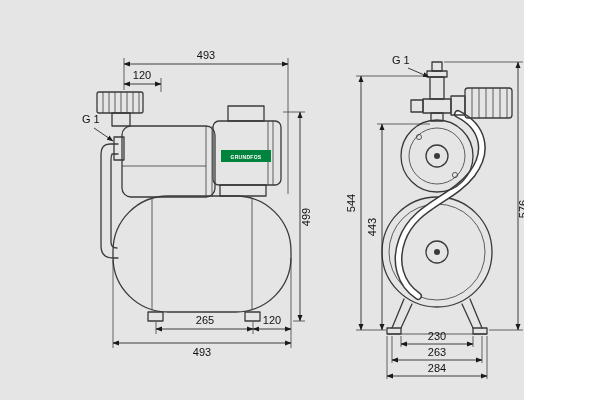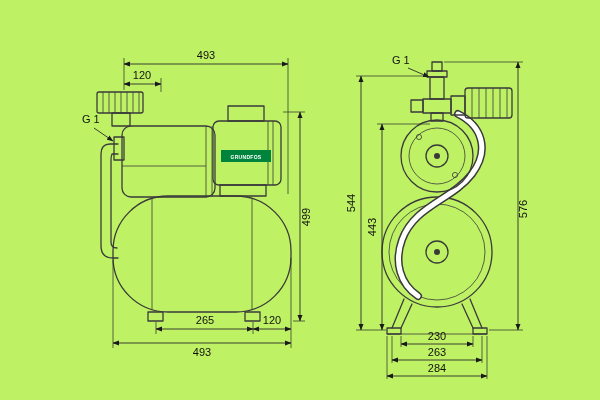--- a/index.html
+++ b/index.html
@@ -1,20 +1,20 @@
 <!DOCTYPE html>
 <html><head>
 <meta charset="utf-8">
 <style>
   html,body{margin:0;padding:0}
   body{
     width:600px;height:400px;background:#ffffff;
     font-family:"Liberation Sans","DejaVu Sans",sans-serif;
   }
-  .canvas{position:relative;width:600px;height:400px;background:#bef264;overflow:hidden}
+  .canvas{position:relative;width:524px;height:400px;background:#e5e5e5;overflow:hidden}
   svg{display:block}
   .obj{stroke:#3a3a3a;stroke-width:1.3;fill:none;stroke-linejoin:round;stroke-linecap:round}
   .obj-thin{stroke:#3a3a3a;stroke-width:0.8;fill:none;stroke-linejoin:round}
   .dim{stroke:#2a2a2a;stroke-width:0.9;fill:none}
   .ext{stroke:#2a2a2a;stroke-width:0.7;fill:none}
   .dim-text{font-family:"Liberation Sans","DejaVu Sans",sans-serif;font-size:11px;fill:#111}
   .brand-text{font-family:"Liberation Sans","DejaVu Sans",sans-serif;font-size:5px;font-weight:bold;fill:#fff;letter-spacing:.3px}
 </style>
 </head>
 <body>

